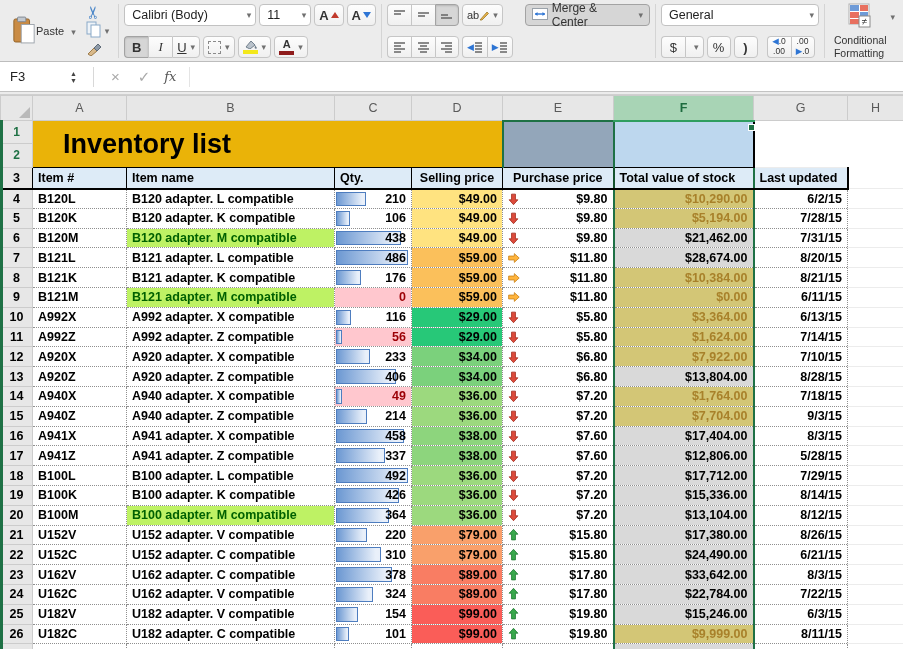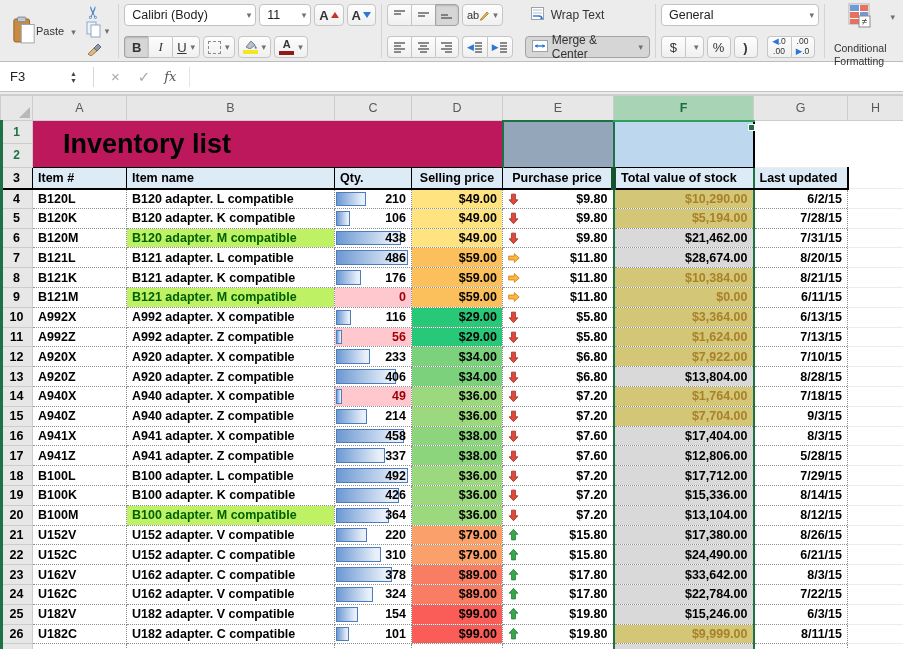--- a/index.html
+++ b/index.html
@@ -39,21 +39,21 @@
   .tri-dn { width:0; height:0; border-left:4px solid transparent; border-right:4px solid transparent;
             border-top:6px solid #2e75d4; margin-left:2px; }
   .fillbar { display:flex; flex-direction:column; align-items:center; line-height:1; }
   .fillbar .bar { width:15px; height:4px; margin-top:1px; }
   .two-line { font-size:8.5px; line-height:1.15; text-align:center; color:#333; }
   .blue { color:#2e75d4; }
   .scissors { font-size:17px; color:#4a86c8; transform:rotate(-90deg); display:inline-block; }
   .labelbtn { display:flex; align-items:center; gap:4px; height:22px; padding:0 6px; border-radius:4px; font-size:12px; color:#333; }
   .labelbtn.pressed { background:#d6d6d6; border:1px solid #a3a3a3; }
   .cf { display:flex; align-items:flex-start; padding:0 4px; }
-  .cf .cf-text { font-size:10.5px; line-height:1.2; color:#333; margin-top:10px; text-align:left; }
+  .cf .cf-text { font-size:10.5px; line-height:1.2; color:#333; margin-top:2px; text-align:left; }
 
   
   .fbar { height:30px; background:#fff; border-bottom:1px solid #c3c3c3; display:flex; align-items:center; font-size:13px; }
   .namebox { width:70px; padding-left:10px; color:#222; }
   .stepper { display:flex; flex-direction:column; font-size:7px; color:#444; line-height:1; margin-right:8px; }
   .fdiv { width:1px; height:20px; background:#d8d8d8; margin:0 8px; }
   .fx-x { color:#a9a9a9; font-size:15px; margin:0 9px; }
   .fx-check { color:#a9a9a9; font-size:15px; margin:0 9px; }
   .fx-fx { font-family:"DejaVu Serif",serif; font-style:italic; color:#555; margin:0 5px; }
   .gapstrip { height:3px; background:#ececec; border-bottom:1px solid #d0d0d0; }
@@ -69,32 +69,32 @@
   .sheet thead th.corner::after { content:""; position:absolute; right:2px; bottom:2px;
         border-left:11px solid transparent; border-bottom:11px solid #b9b9b9; }
   .sheet thead th.selcol { background:#a8d4b5; color:#1d6b3e; border-bottom:2px solid #2f9e5f; font-weight:600; }
 
   td.rowhdr { background:#e7e7e7; color:#1f7145; font-weight:700; font-size:12px; text-align:center;
               border:1px solid #cccccc; }
   .titlehdr div { height:23px; line-height:23px; }
   .titlehdr div:first-child { border-bottom:1px solid #cccccc; }
 
   tr.title-row { height:47px; }
-  td.titlecell { background:#be185d; border-left:1px solid #000; border-top:1px solid #000;
+  td.titlecell { background:#eab308; border-left:1px solid #000; border-top:1px solid #000;
                  font-size:27px; font-weight:700; color:#000; padding-left:30px; vertical-align:middle; }
   td.f-title { background:#93a6ba; border-left:2px solid #1e7145; border-right:2px solid #1e7145;
                border-top:2px solid #1e7145; }
   td.g-title { background:#bdd7ee; border-top:1px solid #000; border-right:2px solid #000; }
   td.h-cell  { background:#fff; border-bottom:1px solid #ececec; }
 
   tr.hdr3 { height:21px; }
   tr.hdr3 td { background:#ddebf7; font-weight:700; font-size:12.5px; color:#000;
                border:1px solid #000; border-bottom:2.5px solid #000; padding:0 5px; }
   tr.hdr3 td.c-center { text-align:center; }
-  tr.hdr3 td.fhdr { border-left:5px solid #14532d; border-right:2px solid #1e7145; }
+  tr.hdr3 td.fhdr { border-left:2px solid #14532d; border-right:2px solid #1e7145; }
   tr.hdr3 td.h-cell { background:#fff; border:none; border-bottom:1px solid #ececec; }
 
   tr.datarow { height:19.8px; }
   tr.datarow td { font-size:12.5px; font-weight:600; color:#000;
                   border-right:1px dotted #8f8f8f; border-bottom:1px dotted #8f8f8f; padding:0 5px; }
   tr.datarow td.rowhdr { border:1px solid #cccccc; padding:0; }
   tr.datarow td.c-item { border-left:1px solid #404040; }
   tr.datarow td.good { background:#bef264; color:#006100; }
   tr.datarow td.c-qty { position:relative; text-align:right; }
   tr.datarow td.c-qty .qbar { position:absolute; left:1px; top:2px; bottom:2px;
@@ -275,32 +275,20 @@
               <span class="blue" style="font-size:9px">▶</span>
               <svg width="9" height="12">
                 <path d="M1 2h7M1 5h7M1 8h7M1 11h7" stroke="#666" stroke-width="1.4"></path>
               </svg>
             </div>
         </div>
       </div>
     </div>
 
     <div class="col2" style="margin-left:12px">
-      <div class="labelbtn">
-        <span>
-          <svg width="16" height="13" viewBox="0 0 16 13">
-            <rect x="0.5" y="0.5" width="12" height="12" fill="#fff" stroke="#9aa2aa"></rect>
-            <path d="M2 3h9M2 6h9" stroke="#b9bfc6" stroke-width="1.2"></path>
-            <path d="M2 9h6" stroke="#2e75d4" stroke-width="1.4"></path>
-            <path d="M8 9 a3 3 0 0 1 3 3" stroke="#2e75d4" fill="none" stroke-width="1.4"></path>
-            <path d="M9 12 l3 0 -1.5 -2.6 Z" fill="#2e75d4"></path>
-          </svg>
-        </span>
-        <span>Wrap Text</span>
-      </div>
       <div class="labelbtn pressed dd">
         <span>
           <svg width="16" height="12" viewBox="0 0 16 12">
             <rect x="0.5" y="0.5" width="15" height="11" fill="#fff" stroke="#9aa2aa"></rect>
             <path d="M3 6h10" stroke="#2e75d4" stroke-width="1.4"></path>
             <path d="M3 6 l2.5 -2 v4 Z M13 6 l-2.5 -2 v4 Z" fill="#2e75d4"></path>
           </svg>
         </span>
         <span>Merge &amp; Center</span>
       </div>
@@ -522,21 +510,21 @@
           <tr class="datarow">
             <td class="rowhdr">11</td>
             <td class="c-item">A992Z</td>
             <td class="c-name">A992 adapter. Z compatible</td>
             <td class="c-qty bad"><div class="qbar" style="width: calc(11% - 2px);"></div><span>56</span></td>
             <td class="c-sell" style="background: rgb(39, 200, 120);">$29.00</td>
             <td class="c-pur"><svg width="13" height="13" viewBox="0 0 16 16">
                 <path d="M8 15 L13.4 9 H10.4 V2 H5.6 V9 H2.6 Z" fill="#dd4b3c" stroke="#a32b1e" stroke-width="1"></path>
               </svg><span>$5.80</span></td>
             <td class="c-total low">$1,624.00</td>
-            <td class="c-date">7/13/15</td>
+            <td class="c-date">7/14/15</td>
             <td class="h-cell"></td>
           </tr>
           <tr class="datarow">
             <td class="rowhdr">12</td>
             <td class="c-item">A920X</td>
             <td class="c-name">A920 adapter. X compatible</td>
             <td class="c-qty"><div class="qbar" style="width: calc(47% - 2px);"></div><span>233</span></td>
             <td class="c-sell" style="background: rgb(123, 209, 124);">$34.00</td>
             <td class="c-pur"><svg width="13" height="13" viewBox="0 0 16 16">
                 <path d="M8 15 L13.4 9 H10.4 V2 H5.6 V9 H2.6 Z" fill="#dd4b3c" stroke="#a32b1e" stroke-width="1"></path>

